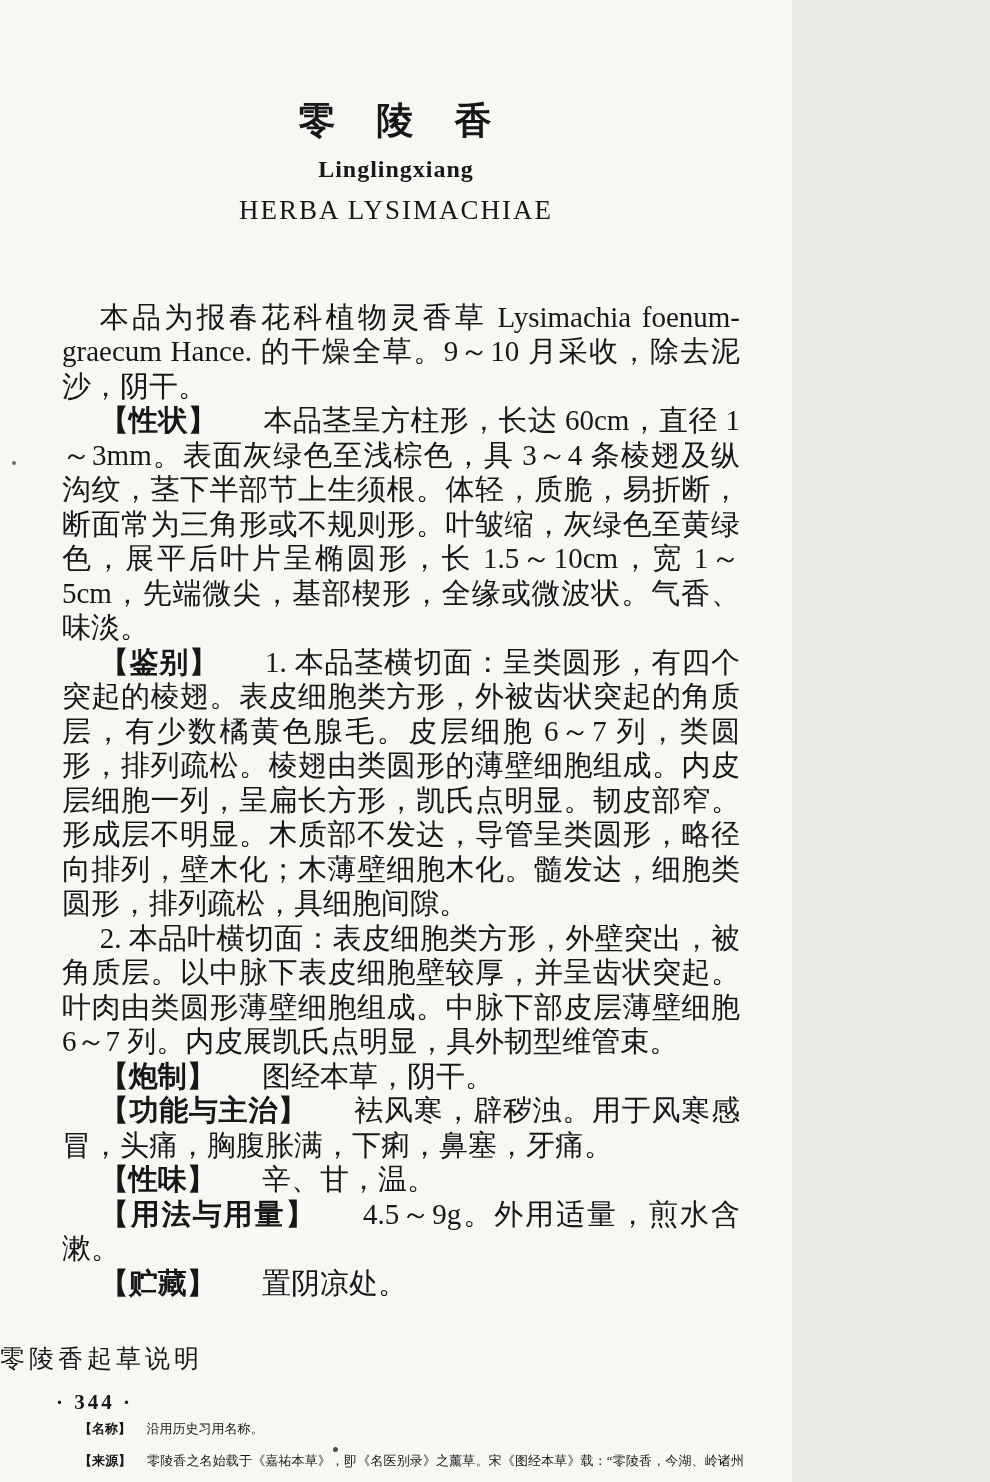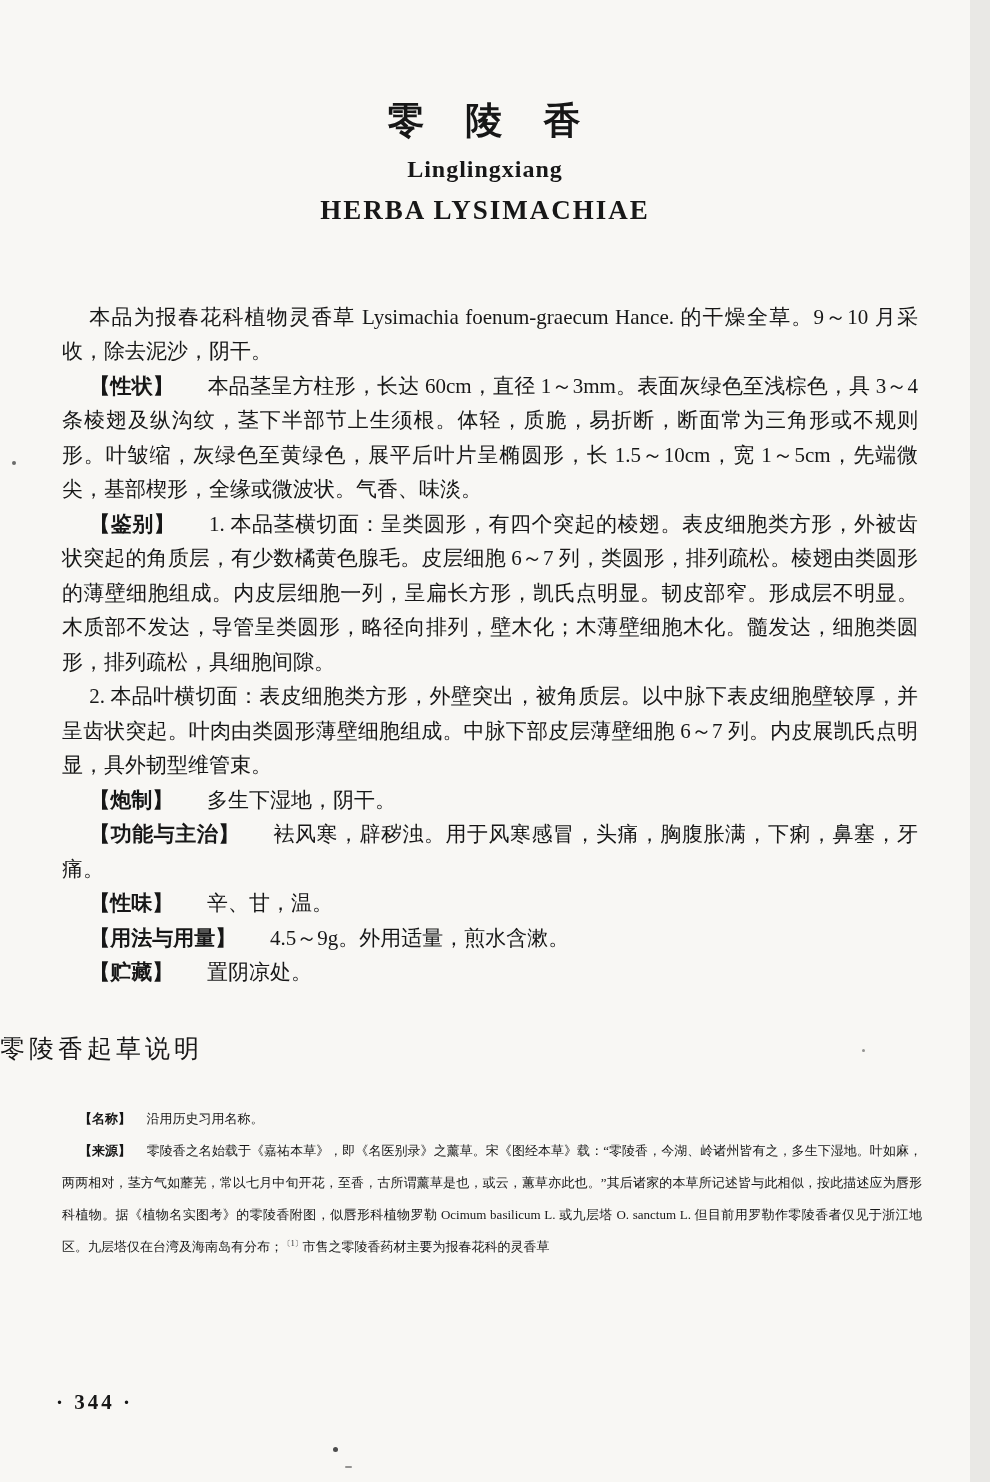--- a/index.html
+++ b/index.html
@@ -3,39 +3,39 @@
 <meta charset="utf-8">
 <style>
   html, body { margin: 0; padding: 0; }
   body {
     width: 990px; height: 1482px;
     background: #e9e8e5;
     font-family: "Liberation Serif", "DejaVu Serif", serif;
   }
   .page {
     position: relative;
-    width: 970px; height: 1482px;
+    width: 792px; height: 1482px;
     background: #f8f7f4;
     color: #171717;
     overflow: hidden;
   }
   .title-block { text-align: center; padding-top: 100px; }
   .title-cn {
     font-size: 37px; font-weight: bold; letter-spacing: 2px;
     line-height: 1.15;
   }
   .title-pinyin {
     margin-top: 13px; font-size: 24px; font-weight: bold; letter-spacing: 1px;
   }
   .title-latin {
-    margin-top: 12px; font-size: 27px; font-weight: bold; letter-spacing: 2px;
+    margin-top: 12px; font-size: 27px; font-weight: normal; letter-spacing: 2px;
   }
   .mono {
     margin: 74px 52px 0 62px;
-    font-size: 21px; line-height: 34.5px;
+    font-size: 29px; line-height: 34.5px;
     text-align: justify;
   }
   .bp { margin: 0; text-indent: 1.3em; }
   .sec-label {
     font-family: "Liberation Sans", "DejaVu Sans", sans-serif;
     font-weight: 700;
   }
   .sec-label:not(:empty) { margin-right: 1.6em; }
   .notes-heading {
     margin-top: 42px;
@@ -68,21 +68,21 @@
     <div class="title-cn">零　陵　香</div>
     <div class="title-pinyin">Linglingxiang</div>
     <div class="title-latin">HERBA LYSIMACHIAE</div>
   </div>
 
   <div class="mono">
     <p class="bp"><span class="sec-label"></span><span class="sec-text">本品为报春花科植物灵香草 Lysimachia foenum-graecum Hance. 的干燥全草。9～10 月采收，除去泥沙，阴干。</span></p>
     <p class="bp"><span class="sec-label">【性状】</span><span class="sec-text">本品茎呈方柱形，长达 60cm，直径 1～3mm。表面灰绿色至浅棕色，具 3～4 条棱翅及纵沟纹，茎下半部节上生须根。体轻，质脆，易折断，断面常为三角形或不规则形。叶皱缩，灰绿色至黄绿色，展平后叶片呈椭圆形，长 1.5～10cm，宽 1～5cm，先端微尖，基部楔形，全缘或微波状。气香、味淡。</span></p>
     <p class="bp"><span class="sec-label">【鉴别】</span><span class="sec-text">1. 本品茎横切面：呈类圆形，有四个突起的棱翅。表皮细胞类方形，外被齿状突起的角质层，有少数橘黄色腺毛。皮层细胞 6～7 列，类圆形，排列疏松。棱翅由类圆形的薄壁细胞组成。内皮层细胞一列，呈扁长方形，凯氏点明显。韧皮部窄。形成层不明显。木质部不发达，导管呈类圆形，略径向排列，壁木化；木薄壁细胞木化。髓发达，细胞类圆形，排列疏松，具细胞间隙。</span></p>
     <p class="bp"><span class="sec-label"></span><span class="sec-text">2. 本品叶横切面：表皮细胞类方形，外壁突出，被角质层。以中脉下表皮细胞壁较厚，并呈齿状突起。叶肉由类圆形薄壁细胞组成。中脉下部皮层薄壁细胞 6～7 列。内皮展凯氏点明显，具外韧型维管束。</span></p>
-    <p class="bp"><span class="sec-label">【炮制】</span><span class="sec-text">多生下湿地，阴干。</span></p>
+    <p class="bp"><span class="sec-label">【炮制】</span><span class="sec-text">图经本草，阴干。</span></p>
     <p class="bp"><span class="sec-label">【功能与主治】</span><span class="sec-text">袪风寒，辟秽浊。用于风寒感冒，头痛，胸腹胀满，下痢，鼻塞，牙痛。</span></p>
     <p class="bp"><span class="sec-label">【性味】</span><span class="sec-text">辛、甘，温。</span></p>
     <p class="bp"><span class="sec-label">【用法与用量】</span><span class="sec-text">4.5～9g。外用适量，煎水含漱。</span></p>
     <p class="bp"><span class="sec-label">【贮藏】</span><span class="sec-text">置阴凉处。</span></p>
   </div>
 
   <div class="notes-heading">零陵香起草说明</div>
 
   <div class="notes">
     <p class="bp"><span class="sec-label">【名称】</span><span class="sec-text">沿用历史习用名称。</span></p>

